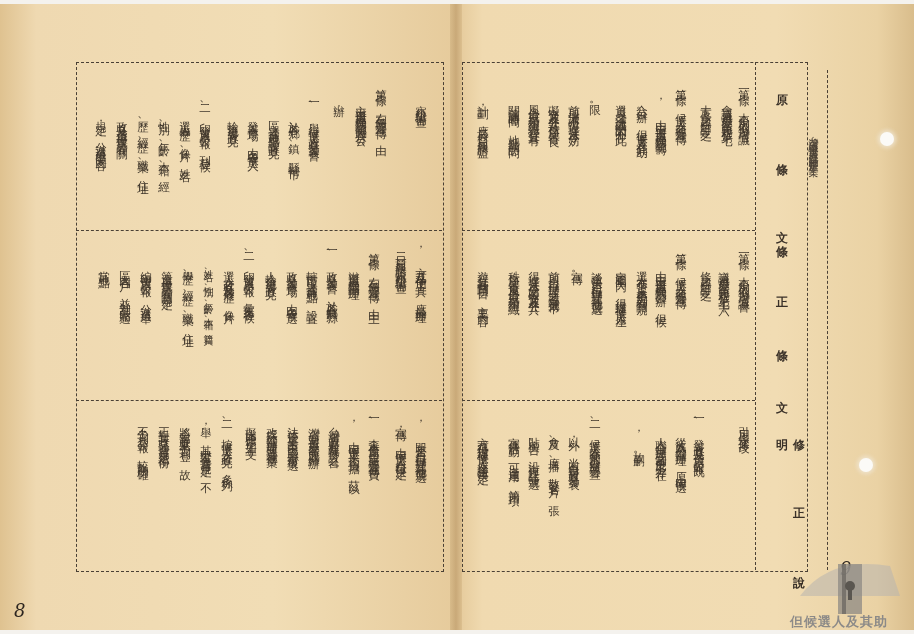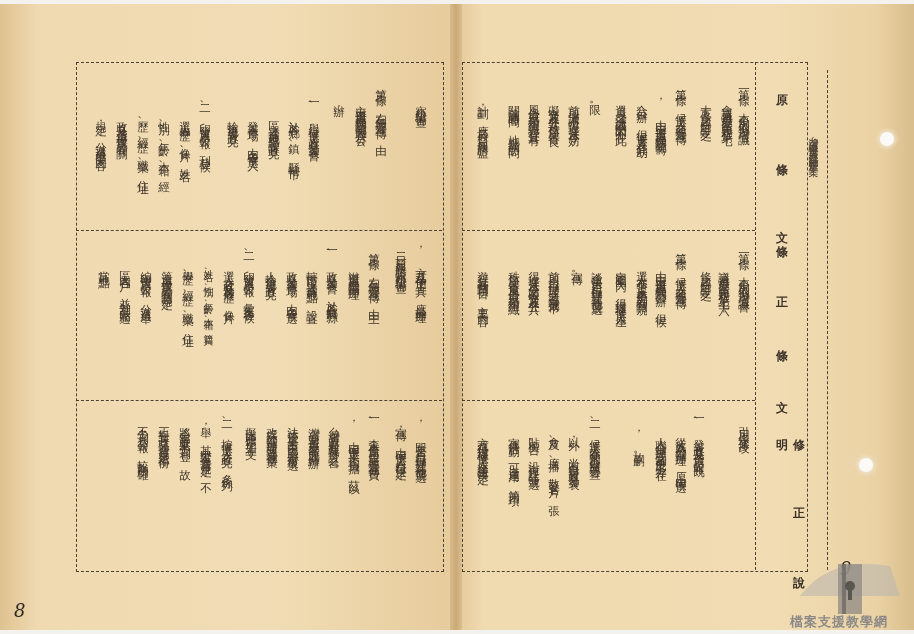--- a/index.html
+++ b/index.html
@@ -147,14 +147,14 @@
   <div class="pagenum" style="left:14px;top:600px;">8</div>
   <div class="pagenum" style="left:840px;top:558px;">9</div>
 
   <svg class="wm-logo" viewBox="0 0 120 60" style="left:790px;top:556px;">
     <path d="M10 40 Q40 0 100 10 L110 40 Z" fill="#b8b4ae" opacity="0.55"></path>
     <rect x="48" y="8" width="24" height="50" fill="#8e8a84" opacity="0.75"></rect>
     <rect x="52" y="8" width="4" height="50" fill="#6e6a64" opacity="0.8"></rect>
     <circle cx="60" cy="30" r="5" fill="#5a5650"></circle>
     <rect x="58" y="30" width="4" height="14" fill="#5a5650"></rect>
   </svg>
-  <div class="wm-text" style="left:790px;top:613px;">檔案支援教學網</div>
+  <div class="wm-text" style="left:790px;top:613px;">但候選人及其助</div>
 </div>
 
 </body></html>

